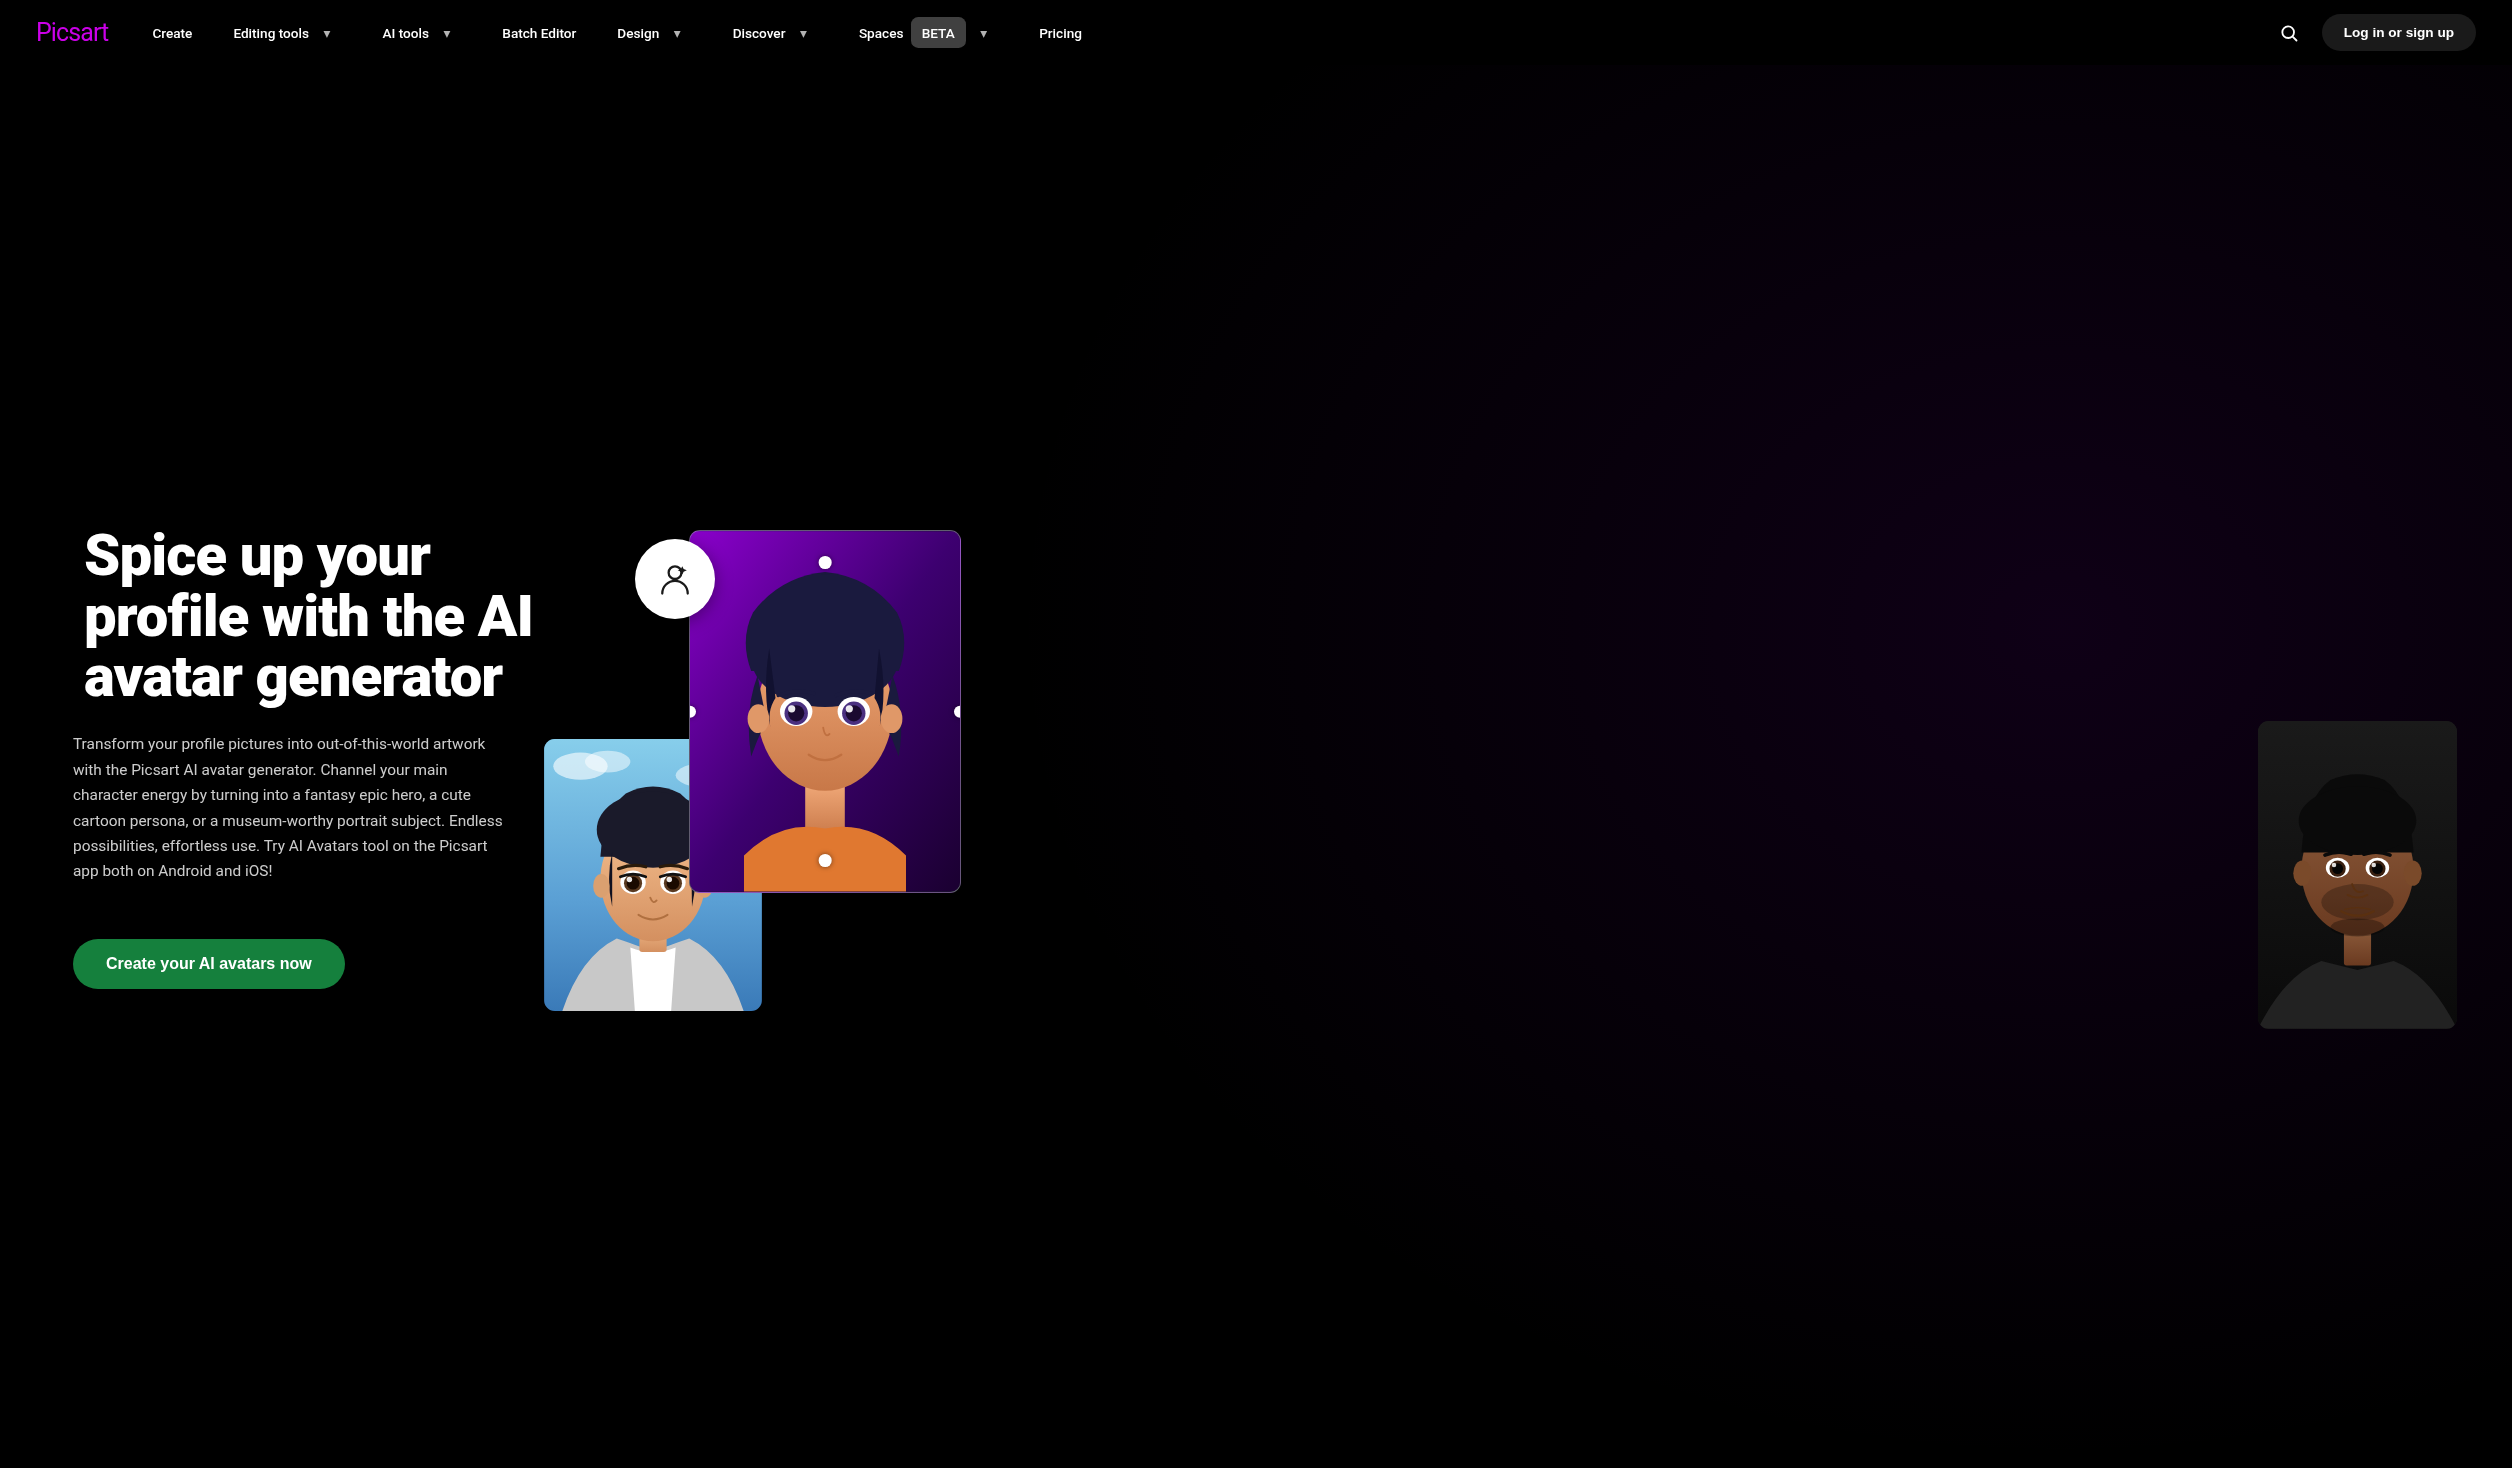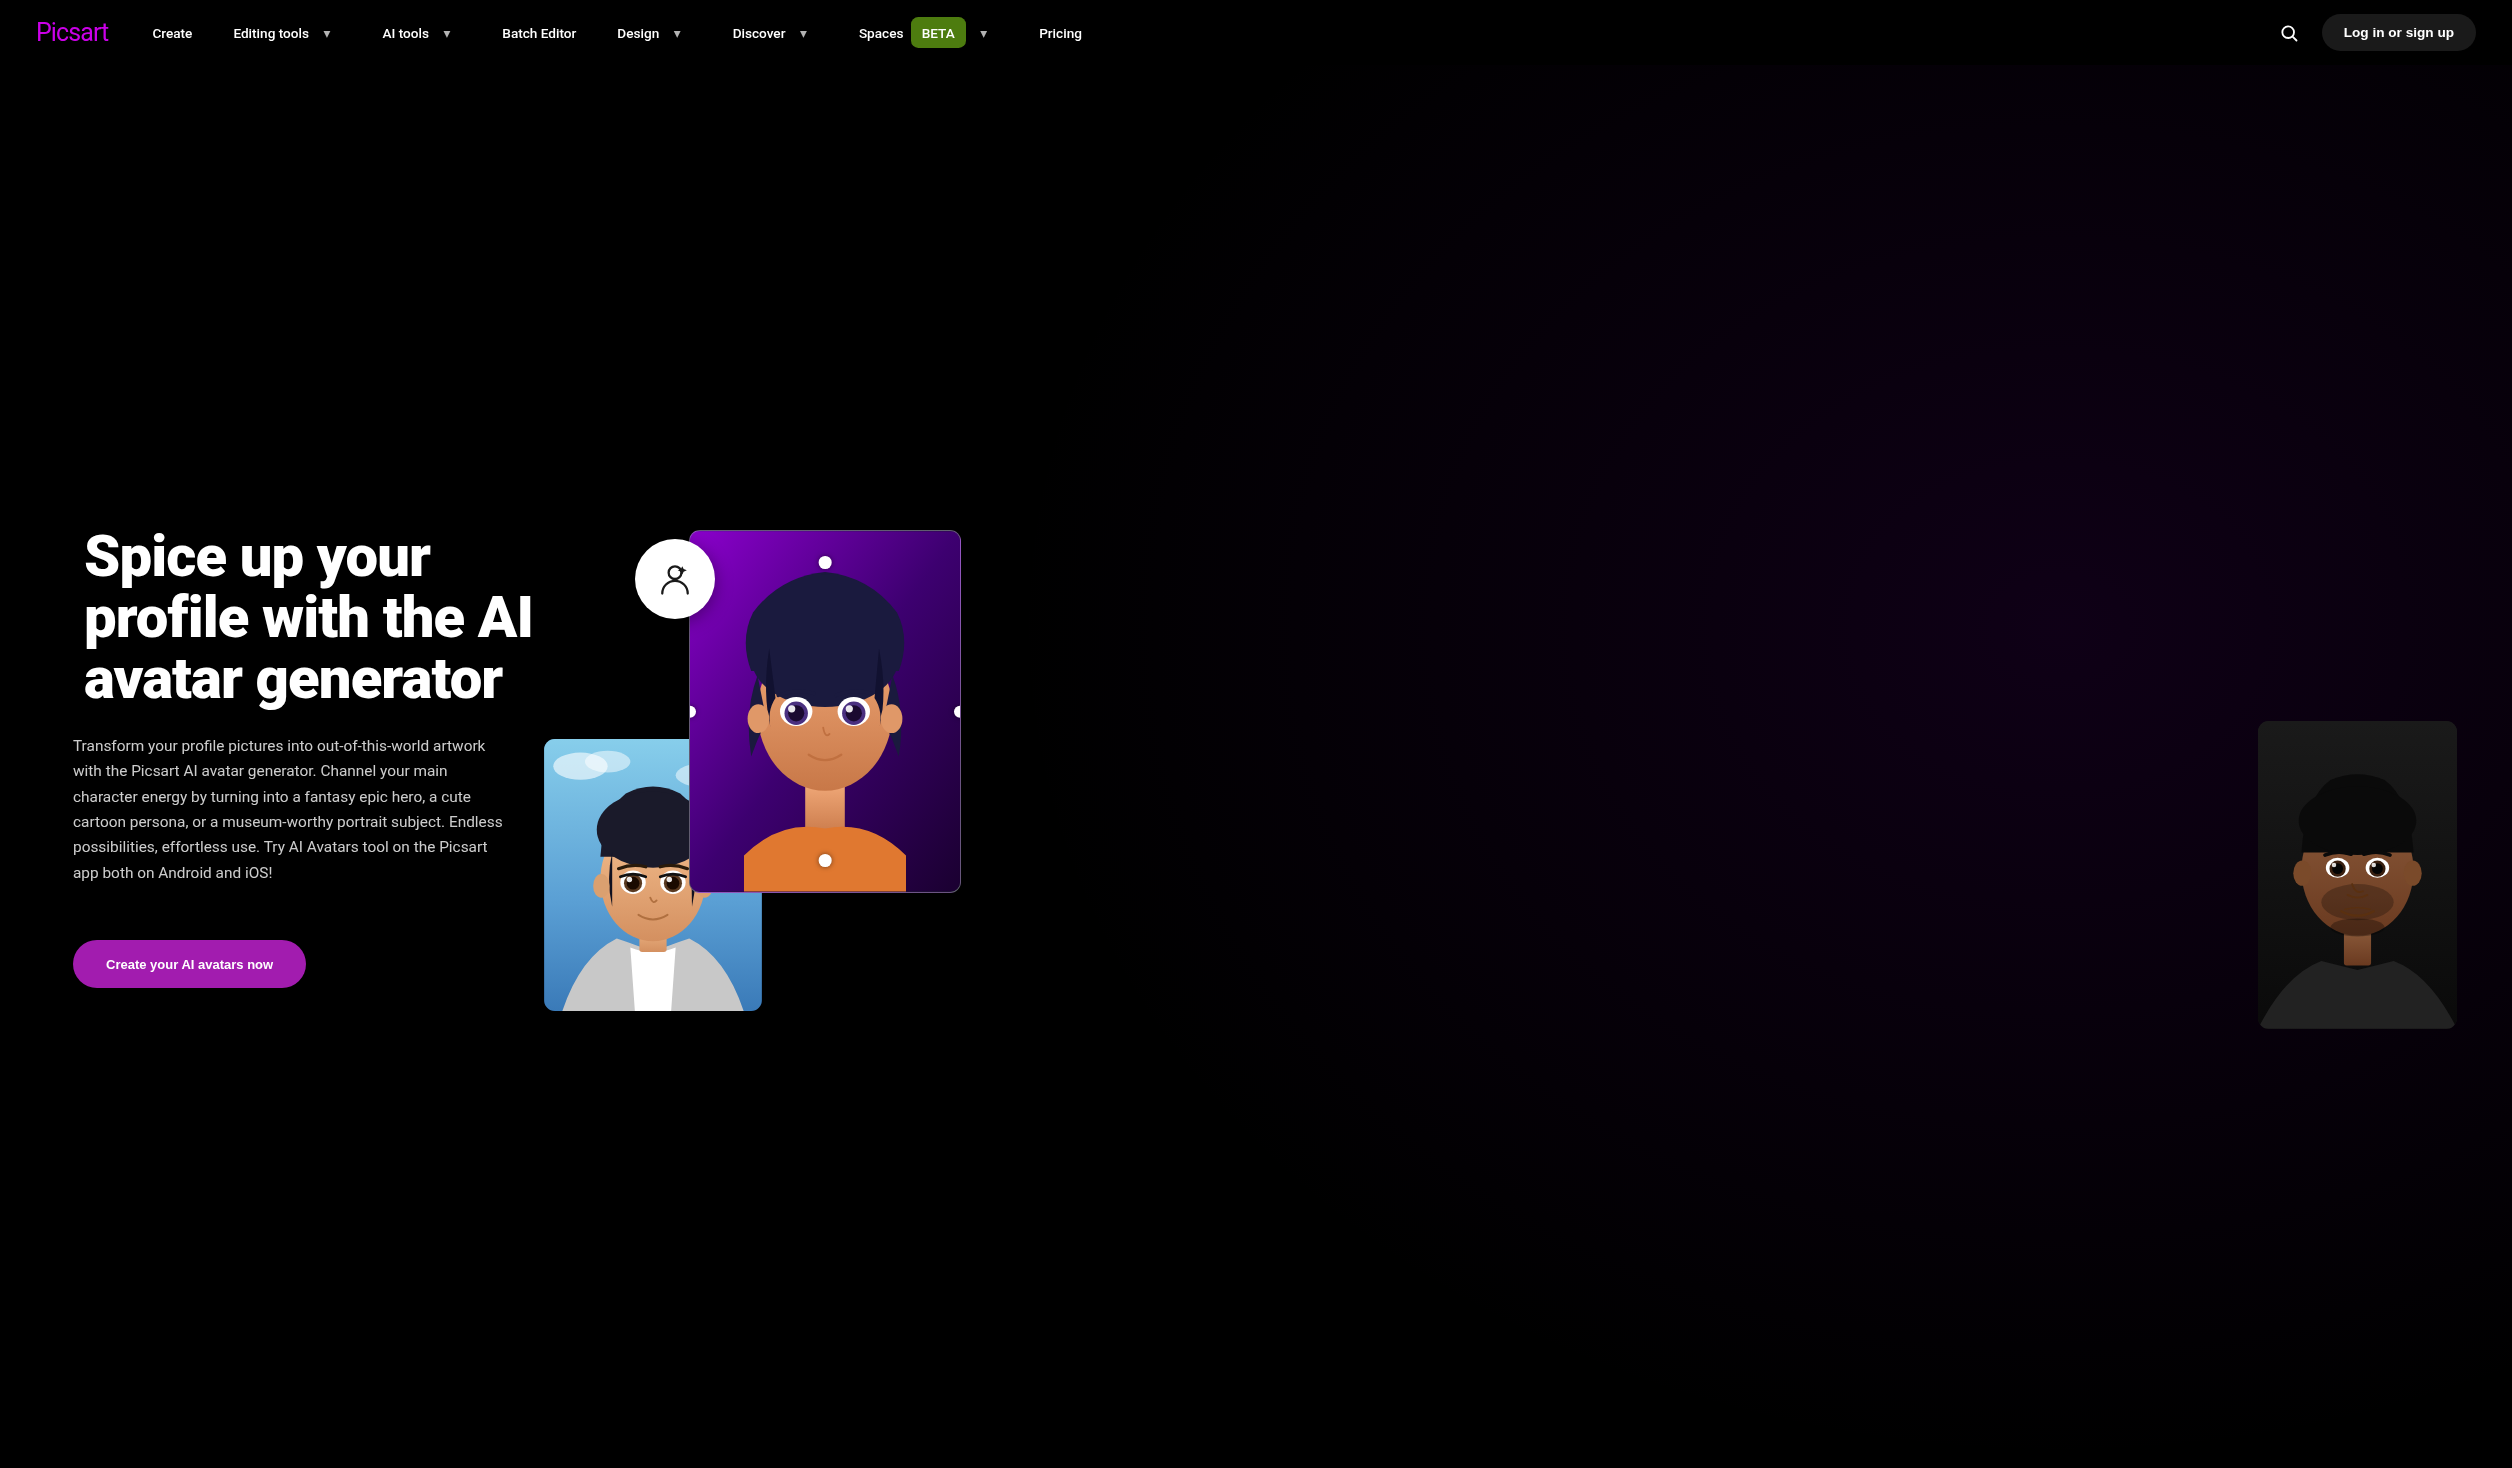--- a/index.html
+++ b/index.html
@@ -59,21 +59,21 @@
       gap: 3.6px;
       white-space: nowrap;
     }
 
     .chevron {
       font-size: 9px;
       opacity: 0.7;
     }
 
     .badge-beta {
-      background: #4d7c0f;
+      background: #404040;
       color: #fff;
       font-size: 9px;
       font-weight: 700;
       padding: 1.8px 5.4px;
       border-radius: 3.6px;
       margin-left: 3.6px;
     }
 
     .nav-right {
       display: flex;
@@ -137,26 +137,26 @@
 
     .hero-desc {
       font-size: 15.4px;
       line-height: 1.65;
       color: rgba(255,255,255,0.8);
       margin-bottom: 38px;
       max-width: 435px;
     }
 
     .cta-btn {
-      background: #a21caf;
+      background: #15803d;
       color: #fff;
       border: none;
       padding: 16.3px 33px;
       border-radius: 45px;
-      font-size: 13px;
+      font-size: 16px;
       font-weight: 700;
       cursor: pointer;
       display: inline-block;
       transition: background 0.2s;
       margin-top: 16px;
     }
 
     
     .hero-visuals {
       flex: 1;

